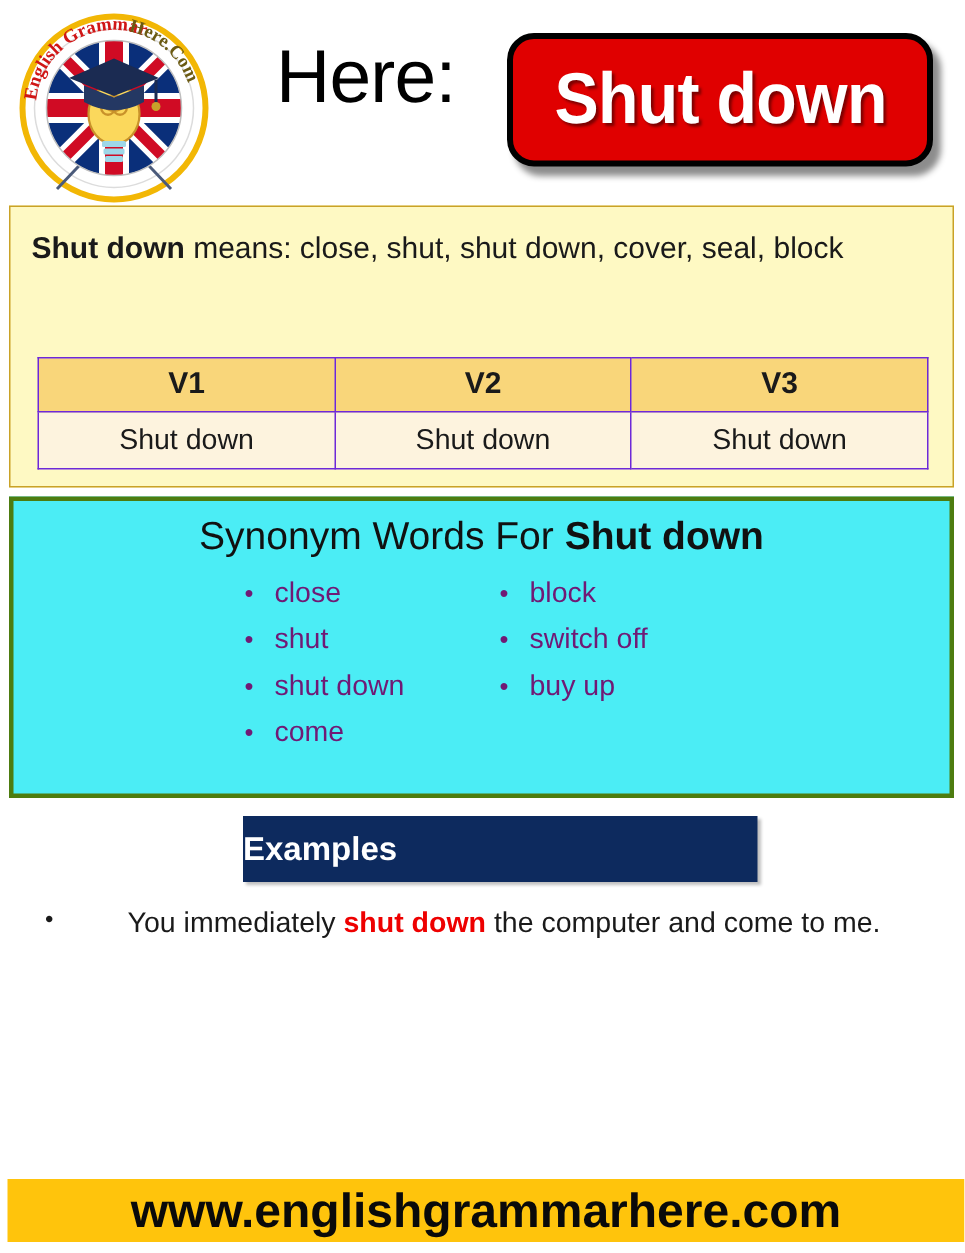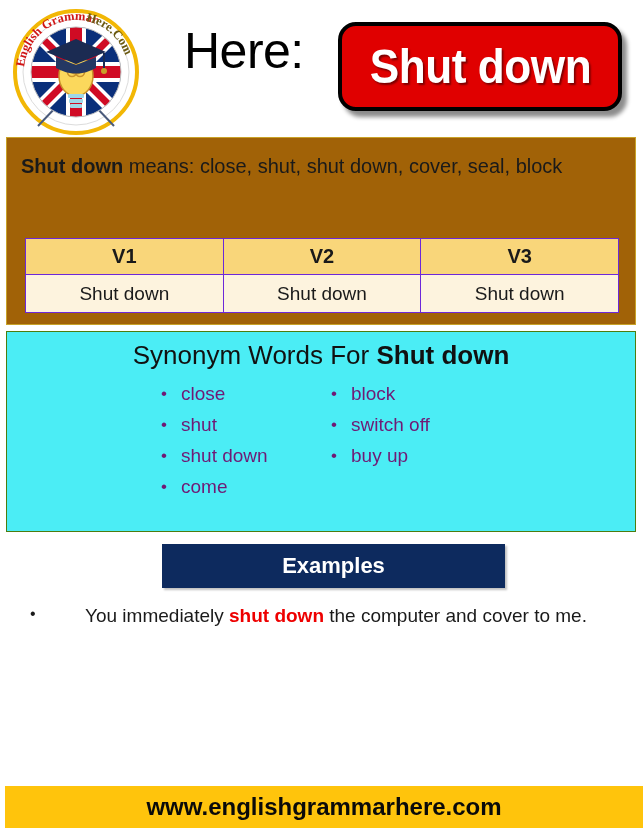--- a/index.html
+++ b/index.html
@@ -72,21 +72,21 @@
     letter-spacing: -0.5px;
   }
 
   
   .def-panel {
     position: absolute;
     left: 6px;
     top: 137px;
     width: 630px;
     height: 188px;
-    background: #a16207;
+    background: #fef9c3;
     border: 1px solid #C9A227;
     box-sizing: border-box;
   }
   .def-text {
     position: absolute;
     left: 14px;
     top: 14px;
     width: 596px;
     font-size: 20px;
     line-height: 1.45;
@@ -126,21 +126,21 @@
   }
 
   
   .syn-panel {
     position: absolute;
     left: 6px;
     top: 331px;
     width: 630px;
     height: 201px;
     background: #4BEDF5;
-    border: 1px solid #4d7c0f;
+    border: 3px solid #4d7c0f;
     box-sizing: border-box;
   }
   .syn-title {
     text-align: center;
     font-size: 26px;
     color: #111111;
     margin-top: 8px;
     font-family: "Liberation Sans", sans-serif;
     font-weight: 400;
   }
@@ -183,21 +183,20 @@
   
   .ex-banner {
     position: absolute;
     left: 162px;
     top: 544px;
     width: 343px;
     height: 44px;
     background: #0D2A5E;
     display: flex;
     align-items: center;
-    justify-content: center;
     box-shadow: 2px 2px 2px rgba(0,0,0,0.25);
   }
   .ex-banner-text {
     color: #ffffff;
     font-size: 22px;
     font-weight: bold;
     font-family: "Liberation Sans", sans-serif;
   }
 
   
@@ -235,21 +234,21 @@
     left: 5px;
     top: 786px;
     width: 638px;
     height: 42px;
     background: #FFC40C;
     display: flex;
     align-items: center;
     justify-content: center;
   }
   .footer-text {
-    font-size: 24px;
+    font-size: 32px;
     font-weight: bold;
     color: #0a0a0a;
     font-family: "Liberation Sans", sans-serif;
   }
 </style>
 </head>
 <body>
 
 <div class="header">
 
@@ -363,19 +362,19 @@
       </ul>
     </div>
   </div>
 </div>
 
 <div class="ex-banner">
   <span class="ex-banner-text">Examples</span>
 </div>
 
 <div class="ex-list">
-  <div class="ex-item"><span>You immediately </span><span class="hl">shut down</span><span> the computer and cover to me.</span></div>
+  <div class="ex-item"><span>You immediately </span><span class="hl">shut down</span><span> the computer and come to me.</span></div>
 
 </div>
 
 <div class="footer-bar">
   <span class="footer-text">www.englishgrammarhere.com</span>
 </div>
 
 </body></html>

